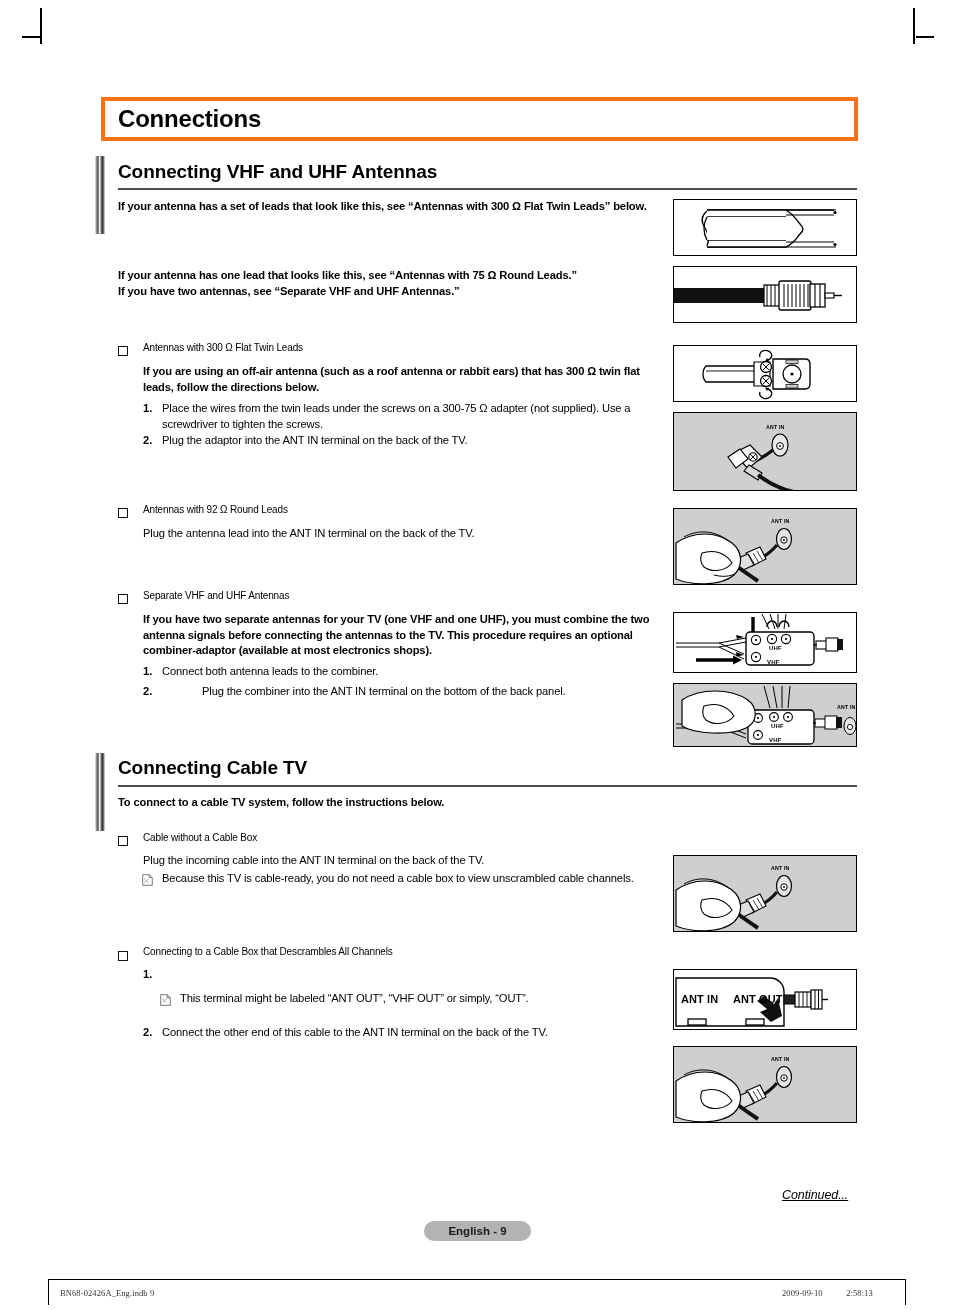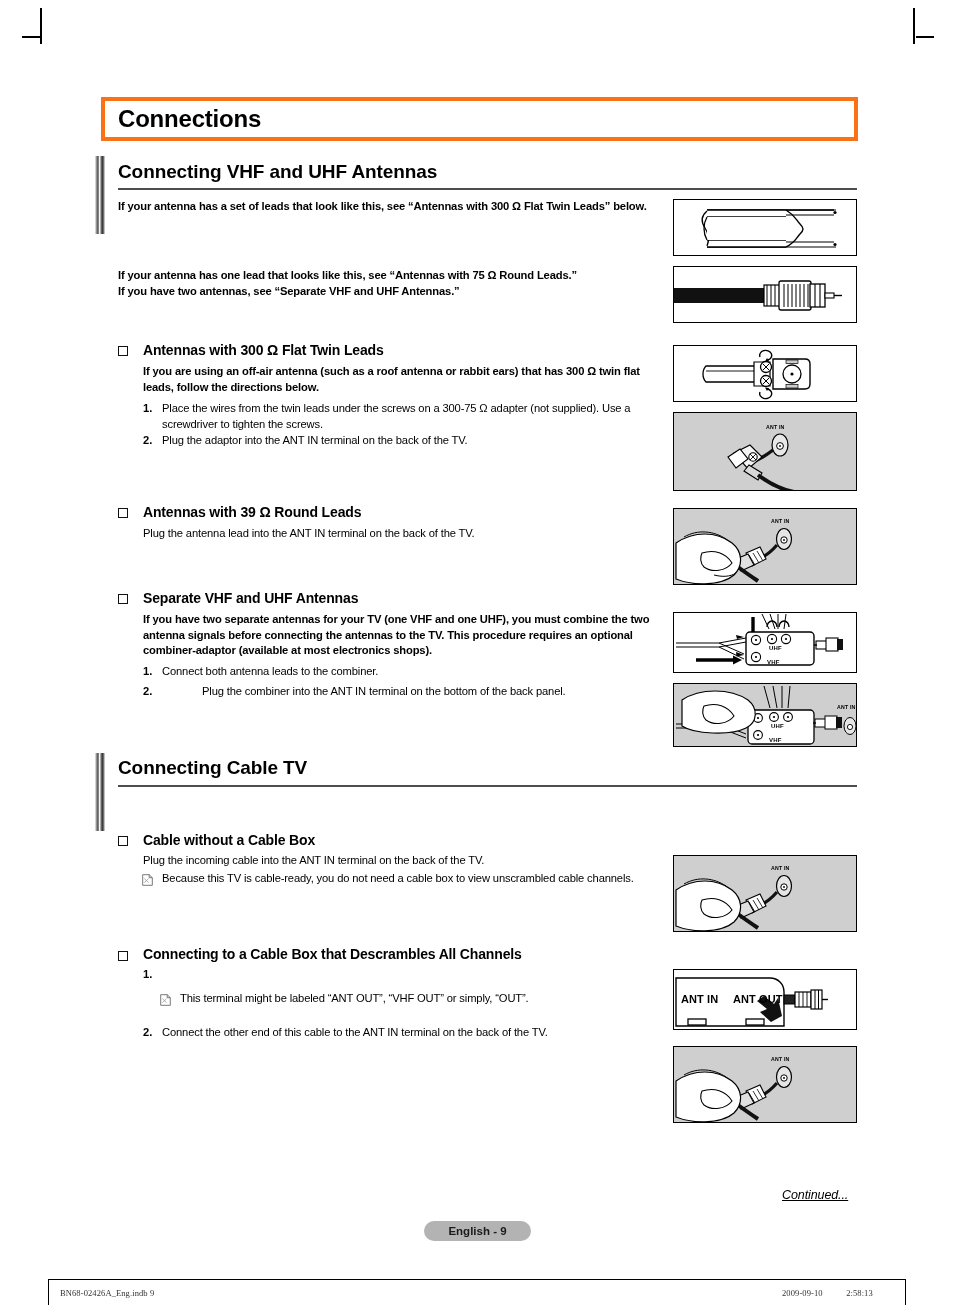--- a/index.html
+++ b/index.html
@@ -67,22 +67,22 @@
   .txt {
     position: absolute;
     font-size: 11.2px;
     line-height: 15.5px;
     letter-spacing: -0.15px;
   }
   .txt.bold { font-weight: bold; }
 
   .sub-head {
     position: absolute;
-    font-size: 14px;
-    font-weight: bold;
+    font-size: 10px;
+    font-weight: normal;
     letter-spacing: -0.15px;
     line-height: 1;
   }
 
   
   .bullet-sq {
     position: absolute;
     width: 9px; height: 9px;
   }
   .bullet-sq::before {
@@ -212,38 +212,39 @@
   <div class="sub-head" style="left:143px; top:343px;">Antennas with 300 Ω Flat Twin Leads</div>
   <div class="txt bold" style="left:143px; top:364px; width:515px;">If you are using an off-air antenna (such as a roof antenna or rabbit ears) that has 300 Ω twin flat leads, follow the directions below.</div>
 
   <div class="step-num" style="left:143px; top:401px;">1.</div>
   <div class="txt" style="left:162px; top:401px; width:500px;">Place the wires from the twin leads under the screws on a 300-75 Ω adapter (not supplied). Use a screwdriver to tighten the screws.</div>
 
   <div class="step-num" style="left:143px; top:433px;">2.</div>
   <div class="txt" style="left:162px; top:433px; width:500px;">Plug the adaptor into the ANT IN terminal on the back of the TV.</div>
 
   <div class="bullet-sq" style="left:118px; top:508px;"></div>
-  <div class="sub-head" style="left:143px; top:505px;">Antennas with 39 Ω Round Leads</div>
+  <div class="sub-head" style="left:143px; top:505px;">Antennas with 92 Ω Round Leads</div>
   <div class="txt" style="left:143px; top:526px; width:515px;">Plug the antenna lead into the ANT IN terminal on the back of the TV.</div>
 
   <div class="bullet-sq" style="left:118px; top:594px;"></div>
   <div class="sub-head" style="left:143px; top:591px;">Separate VHF and UHF Antennas</div>
   <div class="txt bold" style="left:143px; top:612px; width:528px;">If you have two separate antennas for your TV (one VHF and one UHF), you must combine the two antenna signals before connecting the antennas to the TV. This procedure requires an optional combiner-adaptor (available at most electronics shops).</div>
 
   <div class="step-num" style="left:143px; top:664px;">1.</div>
   <div class="txt" style="left:162px; top:664px; width:500px;">Connect both antenna leads to the combiner.</div>
 
   <div class="step-num" style="left:143px; top:684px;">2.</div>
   <div class="txt" style="left:162px; top:684px; width:510px;margin-left:40px;">Plug the combiner into the ANT IN terminal on the bottom of the back panel.</div>
 
   <div class="accent-bar" style="left:95px; top:753px; height:78px;"></div>
 
   <div class="sec-head" style="left:118px; top:757px;">Connecting Cable TV</div>
   <div class="sec-rule" style="left:118px; top:785px; width:739px;"></div>
 
+  <div class="txt bold" style="left:118px; top:795px; width:560px;">To connect to a cable TV system, follow the instructions below.</div>
 
   <div class="bullet-sq" style="left:118px; top:836px;"></div>
   <div class="sub-head" style="left:143px; top:833px;">Cable without a Cable Box</div>
   <div class="txt" style="left:143px; top:853px; width:515px;">Plug the incoming cable into the ANT IN terminal on the back of the TV.</div>
 
   <span class="note-icon" style="left:142px; top:872px;">
     <svg width="11" height="12" viewBox="0 0 11 12" aria-hidden="true">
       <path d="M0.7 0.7 H7.2 L10.3 3.7 V11.3 H0.7 Z" fill="#ffffff" stroke="#6b6b6b" stroke-width="0.9"></path>
       <path d="M7.2 0.7 V3.7 H10.3" fill="none" stroke="#6b6b6b" stroke-width="0.9"></path>
       <path d="M2.3 4.6 L6.6 8.6 M2.3 8.6 L6.6 4.6" stroke="#9a9a9a" stroke-width="0.8"></path>

